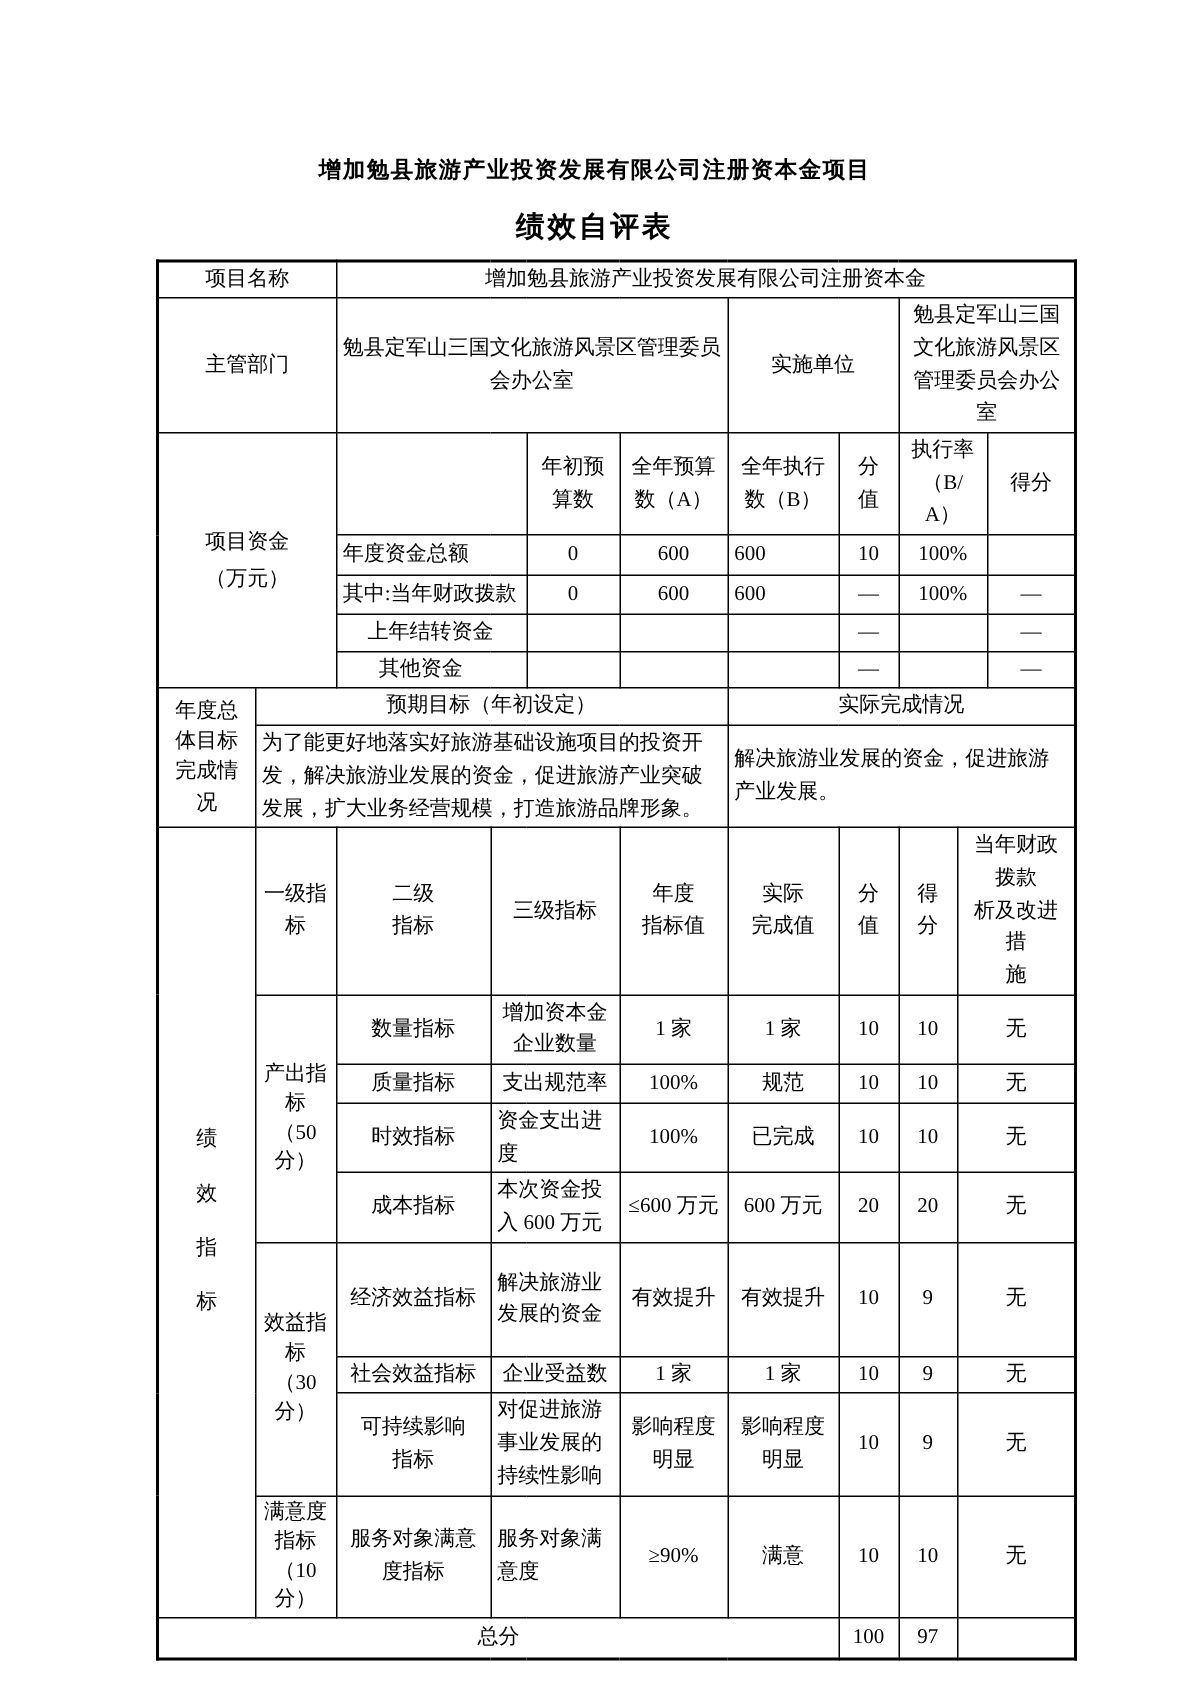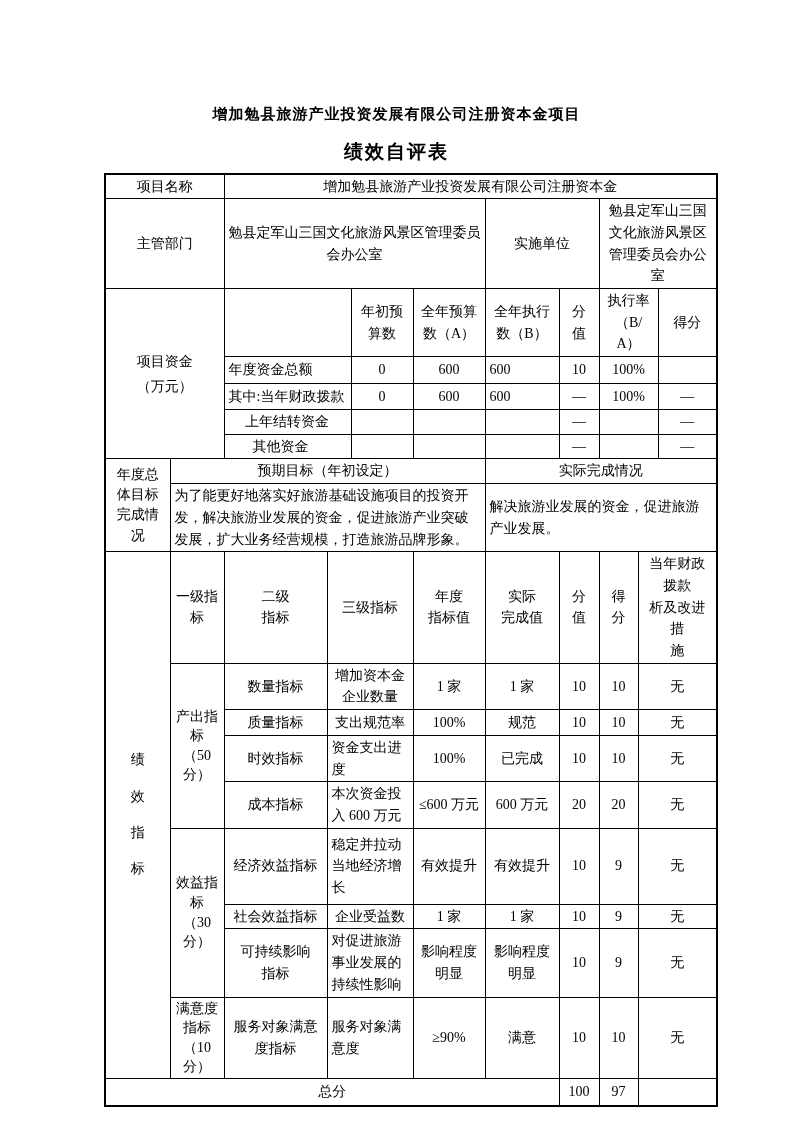--- a/index.html
+++ b/index.html
@@ -201,21 +201,21 @@
     <td>20</td>
     <td colspan="2">无</td>
   </tr>
 
   <tr style="height:76px">
     <td rowspan="3" class="grouplabel">效益指
 标
 （30
 分）</td>
     <td>经济效益指标</td>
-    <td colspan="2" class="tl">稳定并拉动当地经济增长</td>
+    <td colspan="2" class="tl">解决旅游业发展的资金</td>
     <td>有效提升</td>
     <td>有效提升</td>
     <td>10</td>
     <td>9</td>
     <td colspan="2">无</td>
   </tr>
   <tr style="height:24px">
     <td>社会效益指标</td>
     <td colspan="2">企业受益数</td>
     <td>1 家</td>

